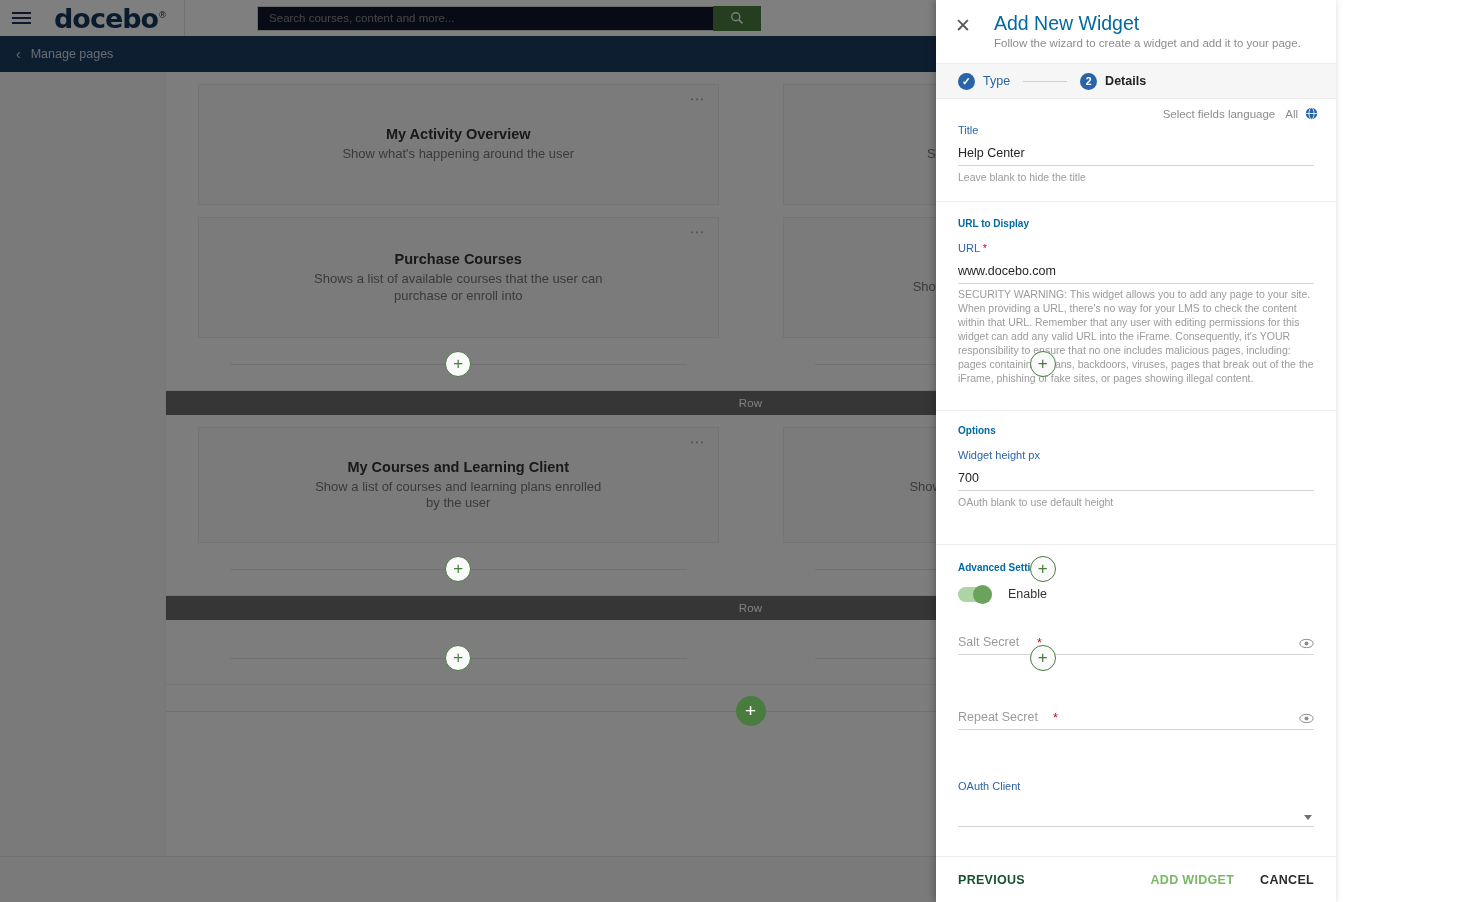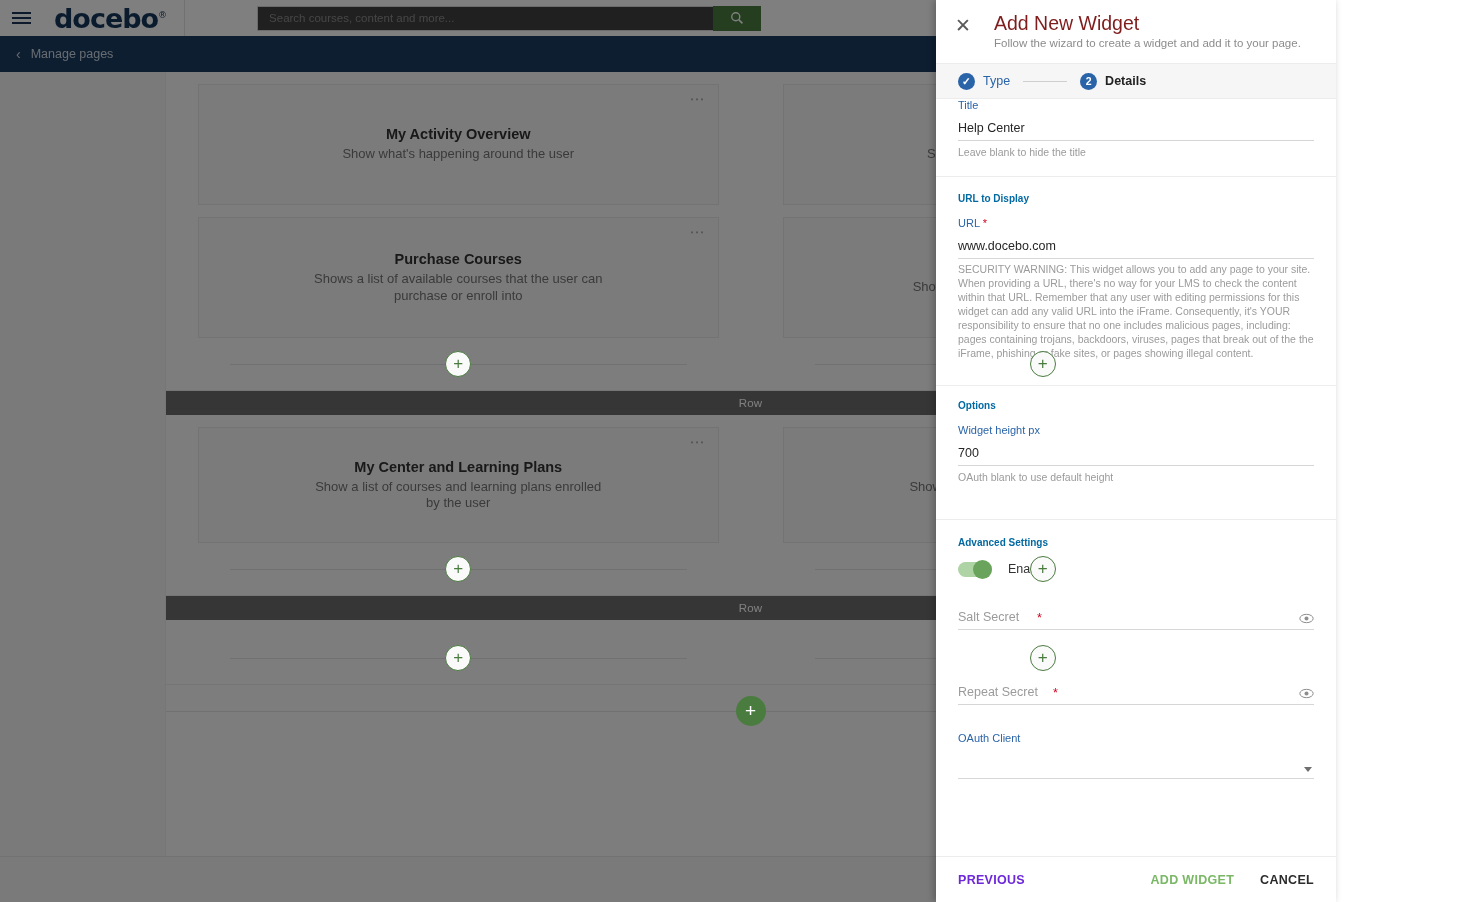--- a/index.html
+++ b/index.html
@@ -30,21 +30,21 @@
     font-size: 27px; font-weight: bold; color: #17365c;
     letter-spacing: -1px; margin-left: 6px; position: relative;
     font-family: "DejaVu Sans", sans-serif;
   }
   .logo sup { font-size: 9px; vertical-align: super; font-weight: normal; }
   .hdr-div { width: 1px; height: 36px; background: #e2e2e2; margin-left: 18px; }
   .searchwrap {
     display: flex; margin-left: 72px; height: 25px;
   }
   .searchbox {
-    width: 456px; height: 25px; background: #404040;
+    width: 456px; height: 25px; background: #0f172a;
     border: 1px solid #d7d7d7; border-right: none;
     font-size: 11.5px; color: #8d8d8d;
     display: flex; align-items: center; padding-left: 11px;
   }
   .searchbtn {
     width: 48px; height: 25px; background: #4a7c3f;
     display: flex; align-items: center; justify-content: center;
   }
   .app-subbar {
     position: absolute; top: 36px; left: 0; right: 0; height: 36px;
@@ -126,21 +126,21 @@
     position: absolute; top: 0; right: 0; width: 400px; height: 902px;
     background: #ffffff; display: flex; flex-direction: column;
     box-shadow: -2px 0 7px rgba(0,0,0,.25);
   }
   .p-head { padding: 12px 0 14px 0; position: relative; }
   .p-close {
     position: absolute; left: 18px; top: 18px; width: 18px; height: 18px;
     color: #5a5a5a; font-size: 19px; line-height: 16px; text-align: center;
     font-weight: 300; cursor: pointer;
   }
-  .p-title { margin-left: 58px; font-size: 19.5px; color: #7f1d1d; font-weight: normal; }
+  .p-title { margin-left: 58px; font-size: 19.5px; color: #0369a1; font-weight: normal; }
   .p-sub { margin-left: 58px; font-size: 11.5px; color: #8c8c8c; margin-top: 2px; }
 
   .steps {
     background: #f6f6f6; border-top: 1px solid #ececec; border-bottom: 1px solid #ececec;
     height: 36px; display: flex; align-items: center; padding-left: 22px;
   }
   .stepcircle {
     width: 17px; height: 17px; border-radius: 50%; background: #2a64a8;
     color: #fff; font-size: 10.5px; display: flex; align-items: center; justify-content: center;
     font-weight: bold;
@@ -194,21 +194,21 @@
     position: absolute; right: 2px; bottom: 7px;
     width: 0; height: 0; border-left: 4.5px solid transparent;
     border-right: 4.5px solid transparent; border-top: 5px solid #6f6f6f;
   }
 
   .p-foot {
     height: 46px; border-top: 1px solid #ececec;
     display: flex; align-items: center; padding: 0 22px;
     font-size: 12.5px; font-weight: bold; letter-spacing: .3px;
   }
-  .btn-prev { color: #6d28d9; cursor: pointer; }
+  .btn-prev { color: #14532d; cursor: pointer; }
   .btn-add { color: #7ab866; cursor: pointer; margin-left: auto; margin-right: 26px; }
   .btn-cancel { color: #2b2b2b; cursor: pointer; }
 </style>
 </head>
 <body>
 
 <div id="root">
 
   <div class="app">
 
@@ -277,21 +277,21 @@
             </div>
           </div>
         </div>
 
         <div class="sect">
           <div class="row-head">Row</div>
           <div class="cols">
             <div class="col">
               <div class="wcard tall">
                 <div class="wdots">⋯</div>
-                <div class="wtitle">My Center and Learning Plans</div>
+                <div class="wtitle">My Courses and Learning Client</div>
                 <div class="wsub">Show a list of courses and learning plans enrolled by the user</div>
               </div>
               <div class="addrow">
                 <div class="plus">+</div>
               </div>
             </div>
             <div class="col">
               <div class="wcard tall">
                 <div class="wdots">⋯</div>
                 <div class="wtitle">My Badges &amp; Contests</div>
@@ -346,20 +346,31 @@
       </div>
       <div class="step-line"></div>
       <div class="stepgrp step-cur">
         <div class="stepcircle">2</div>
         <div class="step-label">Details</div>
       </div>
     </div>
 
     <div class="p-body">
 
+      <div class="langrow">
+        <span>Select fields language</span>
+        <span class="all">All</span>
+        <span class="globe">
+          <svg width="13" height="13" viewBox="0 0 16 16">
+            <circle cx="8" cy="8" r="7" fill="#2a64a8"></circle>
+            <ellipse cx="8" cy="8" rx="3.1" ry="7" fill="none" stroke="#fff" stroke-width="1"></ellipse>
+            <line x1="1" y1="8" x2="15" y2="8" stroke="#fff" stroke-width="1"></line>
+          </svg>
+        </span>
+      </div>
 
       <div class="fsect">
         <div class="flabel">Title</div>
         <input class="finput" value="Help Center" style="">
         <div class="fhint">Leave blank to hide the title</div>
       </div>
       <div class="sep" style="margin-top:18px"></div>
 
       <div class="fsect" style="padding-top:16px">
         <div class="fgroup-title">URL to Display</div>
@@ -404,21 +415,21 @@
           <input class="finput" placeholder="Repeat Secret" style="">
           <span style="position:absolute;left:95px;bottom:5px;color:#d0021b;font-size:12.5px;">*</span>
           <span class="eye">
             <svg width="15" height="11" viewBox="0 0 18 12">
               <ellipse cx="9" cy="6" rx="8" ry="5" fill="none" stroke="#8e8e8e" stroke-width="1.2"></ellipse>
               <circle cx="9" cy="6" r="2.4" fill="#8e8e8e"></circle>
             </svg>
           </span>
         </div>
 
-        <div style="margin-top:27px">
+        <div style="margin-top:50px">
           <div class="flabel" style="margin-bottom:12px">OAuth Client</div>
           <div class="selrow">
             <input class="finput" value="" style="">
             <span class="caret"></span>
           </div>
         </div>
       </div>
 
     </div>
 

